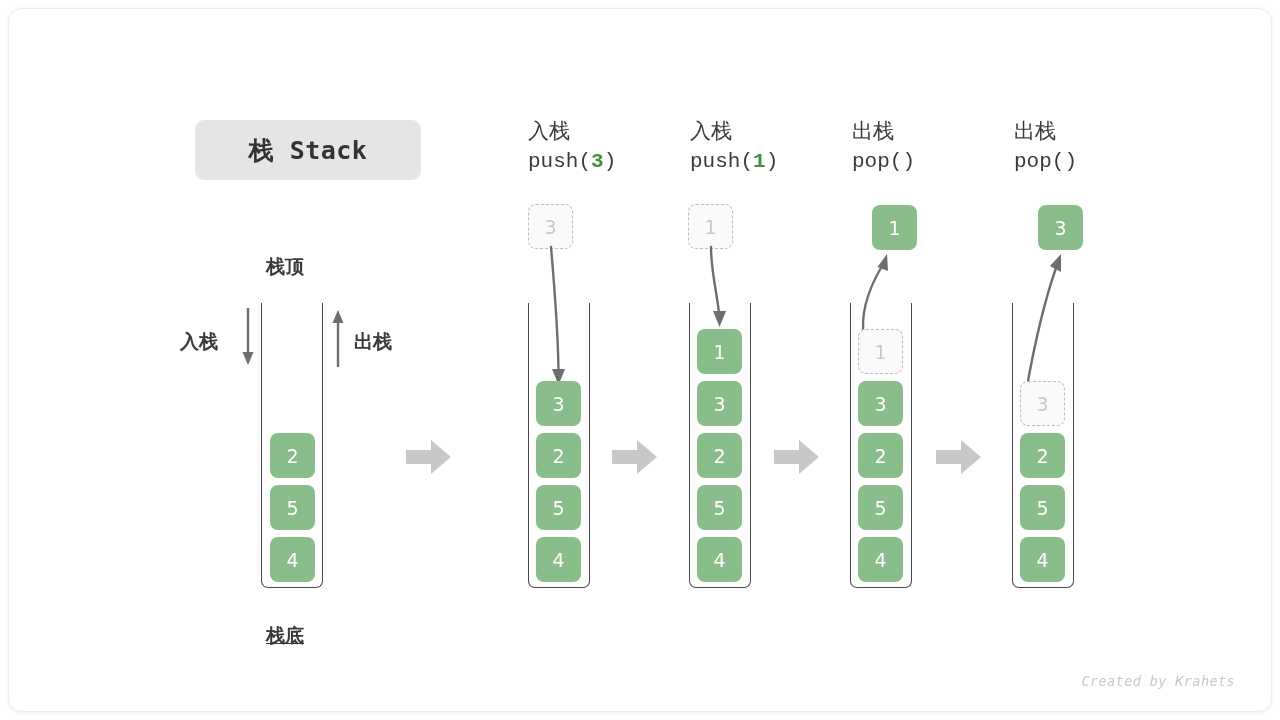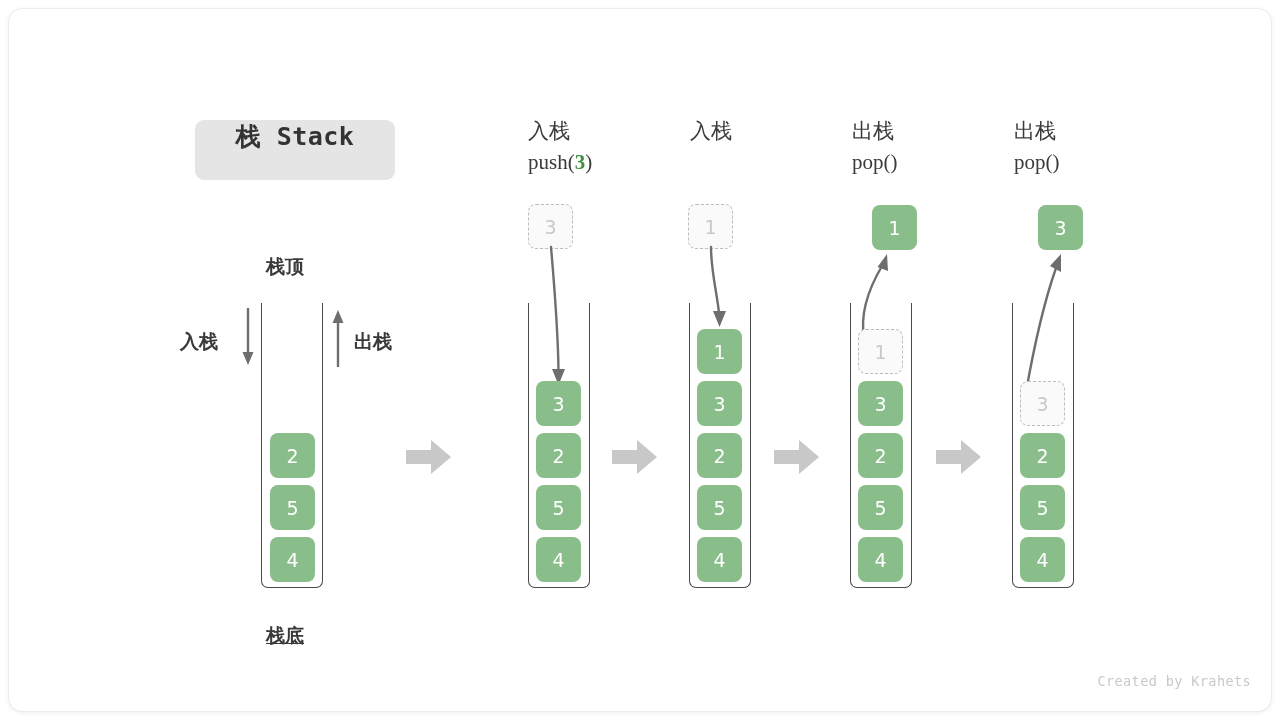--- a/index.html
+++ b/index.html
@@ -27,25 +27,26 @@
     box-sizing: border-box;
     overflow: hidden;
   }
 
   .abs { position: absolute; }
 
   
   #title-chip {
     left: 186px;
     top: 111px;
-    width: 200px;
+    width: 226px;
     height: 60px;
     background: #e5e5e5;
     border-radius: 9px;
     display: flex;
+    align-items: center;
     justify-content: center;
   }
   #title-chip .title-text {
     font-family: "DejaVu Sans Mono", "Liberation Mono", monospace;
     font-size: 25px;
     font-weight: bold;
     color: #333333;
     letter-spacing: 0.5px;
     white-space: nowrap;
   }
@@ -65,21 +66,21 @@
     text-align: left;
   }
   .col-header .hdr-cn {
     font-family: "DejaVu Sans", "Liberation Sans", sans-serif;
     font-size: 21px;
     color: #3a3a3a;
     line-height: 30px;
     white-space: nowrap;
   }
   .col-header .hdr-code {
-    font-family: Liberation Serif, serif;
+    font-family: Liberation Mono, monospace;
     font-size: 21px;
     color: #3a3a3a;
     line-height: 32px;
     white-space: nowrap;
   }
   .hdr-code .arg {
     color: #3f8f3f;
     font-weight: bold;
   }
 
@@ -117,27 +118,28 @@
     background: #fafafa;
     color: #c9c9c9;
     border: 1.6px dashed #bdbdbd;
   }
 
   
   .chev { width: 46px; height: 40px; }
 
   
   #credit {
-    right: 20px;
+    right: 36px;
     bottom: 22px;
     font-family: "DejaVu Sans Mono", "Liberation Mono", monospace;
     font-size: 13.5px;
     color: #c9c9c9;
     letter-spacing: 0.4px;
     white-space: nowrap;
+    font-style: italic;
   }
 
   svg { display: block; overflow: visible; }
 </style>
 </head>
 <body>
 
 <div id="card">
 
   <div class="abs" id="title-chip">
@@ -240,20 +242,21 @@
       </div>
   </div>
   <div class="abs" style="left:527px; top:528px;">
     <div class="cell solid">
         <span>4</span>
       </div>
   </div>
 
   <div class="abs col-header" style="left:681px; top:107px;">
     <div class="hdr-cn">入栈</div>
+    <div class="hdr-code"><span>push(</span><span class="arg">1</span><span>)</span></div>
   </div>
 
   <div class="abs" style="left:679px; top:195px;">
     <div class="cell ghost">
         <span>1</span>
       </div>
   </div>
 
   <div class="abs" style="left:680px; top:236px;">
     <svg width="60" height="100" viewBox="0 0 60 100">

